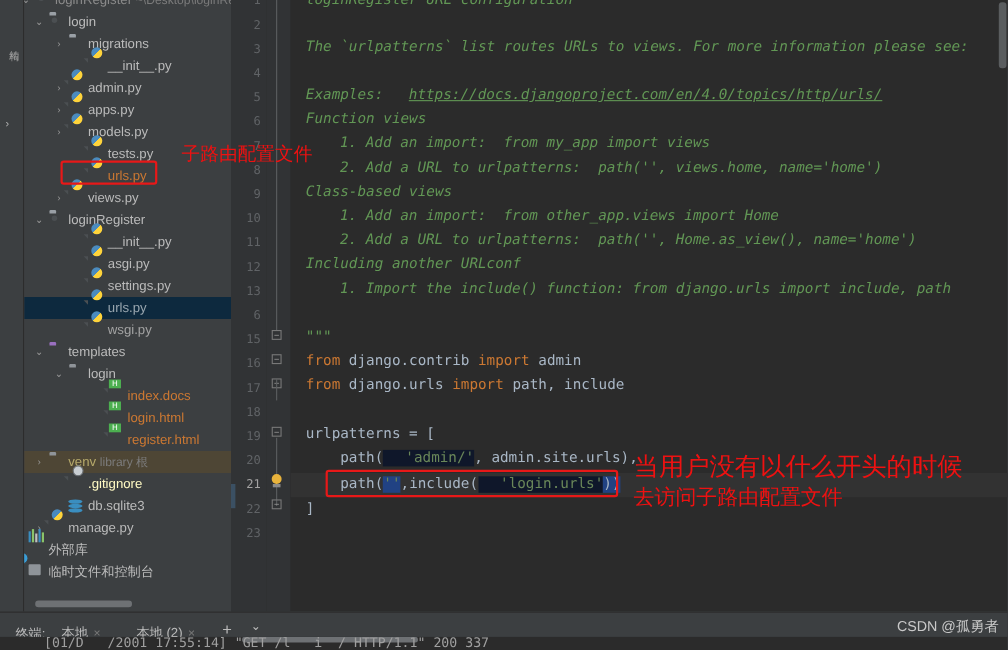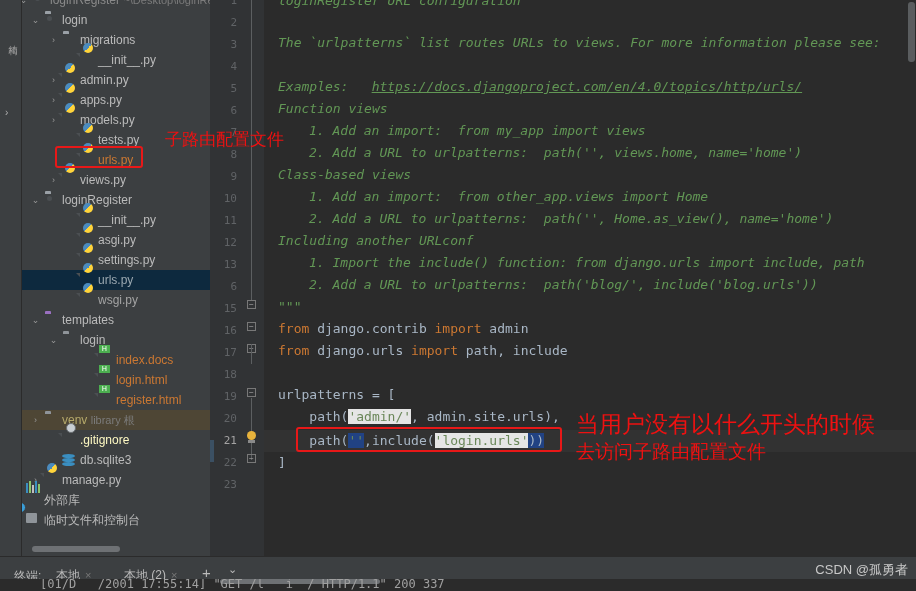--- a/index.html
+++ b/index.html
@@ -201,21 +201,21 @@
   .cl {
     position: absolute; left: 0; height: 22px; line-height: 22px;
     font-family: "DejaVu Sans Mono", monospace; font-size: 13px;
     white-space: pre; color: #a9b7c6;
   }
   .cl.doc   { color: #629755; font-style: italic; }
   .kw       { color: #cc7832; }
   .ident    { color: #a9b7c6; }
   .str      { color: #6a8759; }
   .sel      { background: #214283; }
-  .strsel   { background: #e5e5e5; }
+  .strsel   { background: #0f172a; padding-left: 20px; }
   .link     { color: #629755; text-decoration: underline; font-style: italic; }
   .curline  { position: absolute; left: 0; right: 0; height: 22px;
               background: #323232; }
 
   
   .redbox {
     position: absolute; border: 2px solid #e81818; border-radius: 3px;
   }
   .redtext {
     position: absolute; color: #ee1111; white-space: pre;
@@ -452,21 +452,20 @@
       </div>
       <div class="cl doc" style="top:76px;left:14px;">Examples:</div>
       <div class="cl doc" style="top:98px;left:14px;">Function views</div>
       <div class="cl doc" style="top:120px;left:45px;">1. Add an import:  from my_app import views</div>
       <div class="cl doc" style="top:142px;left:45px;">2. Add a URL to urlpatterns:  path('', views.home, name='home')</div>
       <div class="cl doc" style="top:164px;left:14px;">Class-based views</div>
       <div class="cl doc" style="top:186px;left:45px;">1. Add an import:  from other_app.views import Home</div>
       <div class="cl doc" style="top:208px;left:45px;">2. Add a URL to urlpatterns:  path('', Home.as_view(), name='home')</div>
       <div class="cl doc" style="top:230px;left:14px;">Including another URLconf</div>
       <div class="cl doc" style="top:252px;left:45px;">1. Import the include() function: from django.urls import include, path</div>
-      <div class="cl doc" style="top:274px;left:45px;">2. Add a URL to urlpatterns:  path('blog/', include('blog.urls'))</div>
       <div class="cl doc" style="top:296px;left:14px;">"""</div>
 
       <div class="cl" style="top:318px;left:14px;"><span class="kw">from</span><span class="ident"> django.contrib </span><span class="kw">import</span><span class="ident"> admin</span></div>
 
       <div class="cl" style="top:384px;left:14px;">urlpatterns = [</div>
 
       <div class="cl" style="top:340px;left:14px;"><span class="kw">from</span><span class="ident"> django.urls </span><span class="kw">import</span><span class="ident"> path, include</span></div>
 
       <div class="cl" style="top:406px;left:14px;"><span>    path(</span><span class="str strsel">'admin/'</span><span>, admin.site.urls),</span></div>
 

